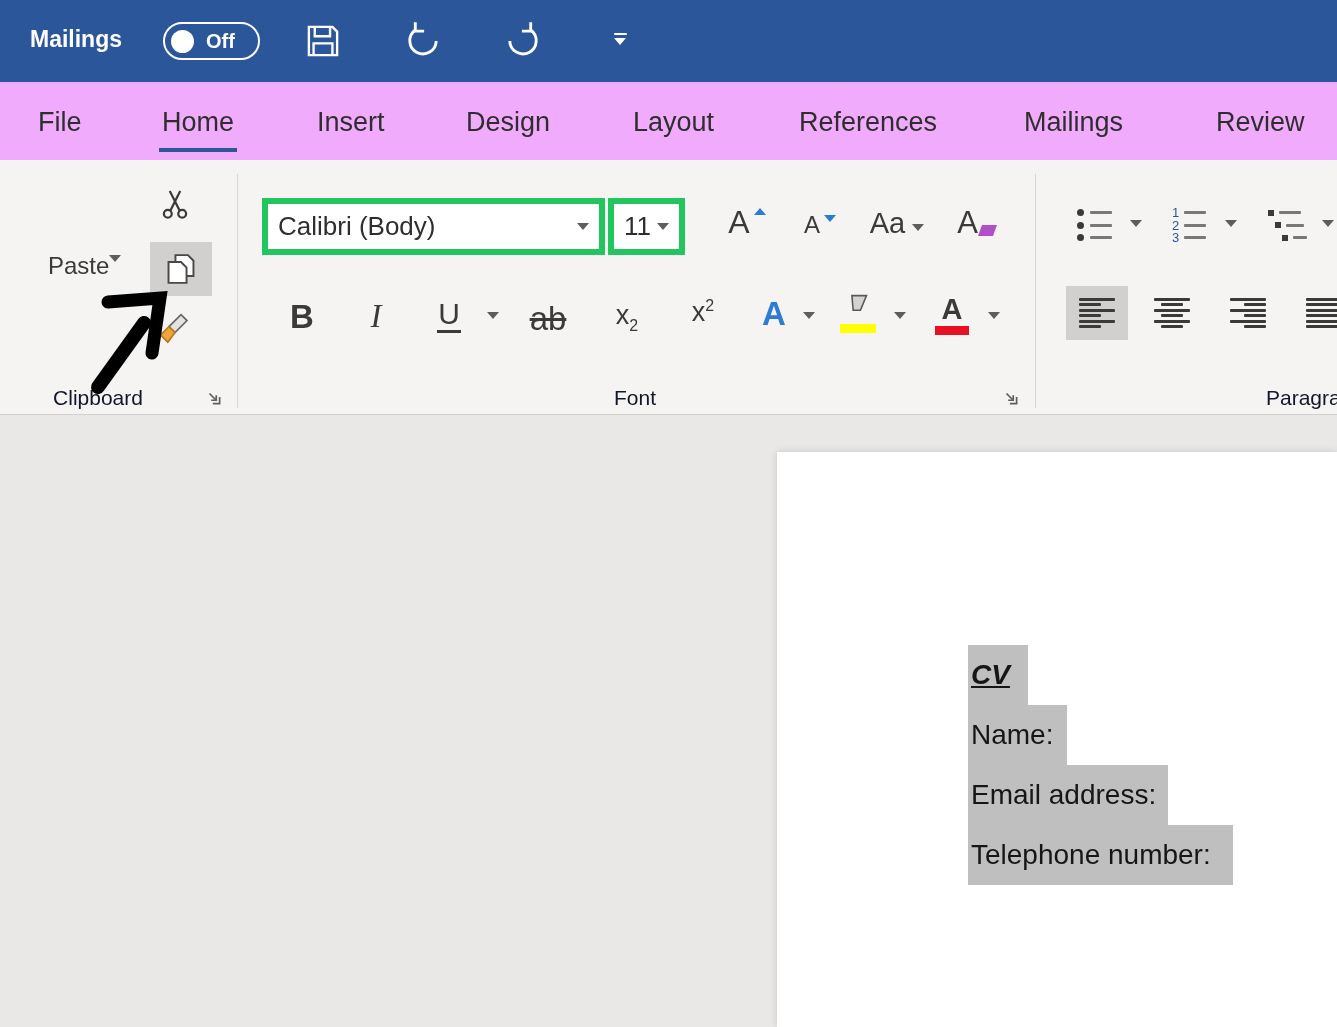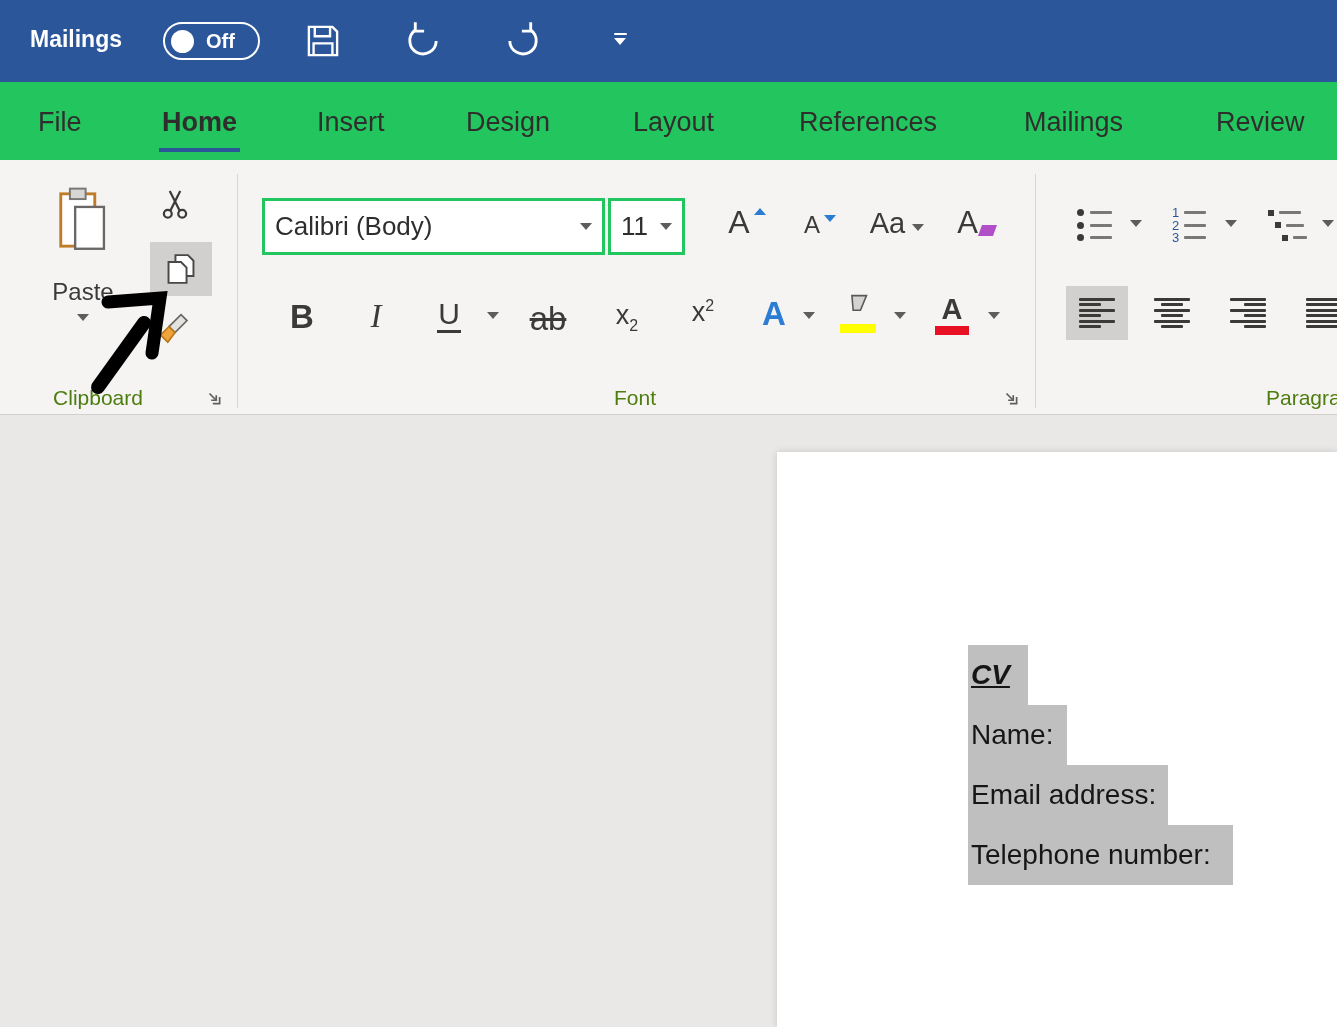--- a/index.html
+++ b/index.html
@@ -11,37 +11,37 @@
 .autosave-label{position:absolute;left:30px;top:26px;font-size:23px;font-weight:600}
 .toggle{position:absolute;left:163px;top:22px;width:97px;height:38px;border:2px solid #fff;border-radius:19px;display:flex;align-items:center;cursor:pointer}
 .toggle .knob{width:23px;height:23px;border-radius:50%;background:#fff;margin-left:6px}
 .toggle .state{font-size:20px;margin-left:12px;font-weight:600}
 .tb-btn{position:absolute;display:flex;align-items:center;justify-content:center}
 .qat-caret{position:absolute;left:612px;top:33px;width:16px;height:16px}
 .qat-caret .bar{width:13px;height:2px;background:#fff;margin:0 auto 3px auto}
 .qat-caret .tri{width:0;height:0;border-left:6px solid transparent;border-right:6px solid transparent;border-top:7px solid #fff;margin:0 auto}
 
 
-.tabrow{position:relative;height:78px;background:#22c55e}
+.tabrow{position:relative;height:78px;background:#f0abfc}
 .tab{position:absolute;top:24px;font-size:27px;line-height:32px;color:#2f2e2d;cursor:pointer;white-space:nowrap}
-.tab.active{font-weight:700}
+.tab.active{font-weight:400}
 .tab.active::after{content:"";position:absolute;left:-3px;right:-3px;top:42px;height:4px;background:#2b579a}
 
 
 .ribbon{position:relative;height:255px;background:#f5f4f2;border-bottom:1px solid #d2d0ce}
 .group-divider{position:absolute;top:14px;width:1px;height:234px;background:#d8d6d4}
-.group-label{position:absolute;top:226px;font-size:21px;color:#4d7c0f;text-align:center;white-space:nowrap}
+.group-label{position:absolute;top:226px;font-size:21px;color:#0f172a;text-align:center;white-space:nowrap}
 .launcher{position:absolute;width:18px;height:18px;cursor:pointer}
 .caret{width:0;height:0;border-left:6px solid transparent;border-right:6px solid transparent;border-top:7px solid #5f5d5b}
 .abs{position:absolute}
 .icon-btn{position:absolute;display:flex;align-items:center;justify-content:center;cursor:pointer}
 .sel-box{background:#d2d0ce}
 
 
-.combo{position:absolute;height:57px;background:#fff;border:3px solid #22c55e;display:flex;align-items:center;padding:0 10px;cursor:pointer}
+.combo{position:absolute;height:57px;background:#fff;border:6px solid #22c55e;display:flex;align-items:center;padding:0 10px;cursor:pointer}
 .combo .val{font-size:26px;color:#2f2e2d;flex:1;white-space:nowrap}
 .combo .caret{margin-left:6px}
 
 
 .letter{color:#3b3a39;line-height:1}
 .caret-up-blue{width:0;height:0;border-left:6px solid transparent;border-right:6px solid transparent;border-bottom:7px solid #2b7cd3}
 .caret-dn-blue{width:0;height:0;border-left:6px solid transparent;border-right:6px solid transparent;border-top:7px solid #2b7cd3}
 .u-letter{border-bottom:3px solid #3b3a39;padding:0 1px 1px 1px}
 .strike{text-decoration:line-through}
 .sub{font-size:16px;vertical-align:-7px}
@@ -119,21 +119,21 @@
   <span class="tab" style="left:317px">Insert</span>
   <span class="tab" style="left:466px">Design</span>
   <span class="tab" style="left:633px">Layout</span>
   <span class="tab" style="left:799px">References</span>
   <span class="tab" style="left:1024px">Mailings</span>
   <span class="tab" style="left:1216px">Review</span>
 </div>
 
 <div class="ribbon">
 
-  <div class="icon-btn" style="left:48px;top:18px;width:70px;height:150px;flex-direction:column;justify-content:center">
+  <div class="icon-btn" style="left:48px;top:18px;width:70px;height:150px;flex-direction:row;justify-content:flex-start">
     <svg width="56" height="68" viewBox="0 0 40 52">
       <rect x="3" y="6" width="26" height="40" fill="#fff" stroke="#c07b28" stroke-width="2.2"></rect>
       <rect x="10" y="2" width="12" height="8" fill="#d8d6d4" stroke="#7a7875" stroke-width="1.5"></rect>
       <rect x="14" y="16" width="22" height="32" fill="#fff" stroke="#6a6866" stroke-width="1.8"></rect>
     </svg>
     <span class="letter" style="font-size:24px;margin-top:26px">Paste</span>
     <span class="caret" style="margin-top:10px"></span>
   </div>
 
   <div class="icon-btn" style="left:154px;top:24px;width:42px;height:40px">

